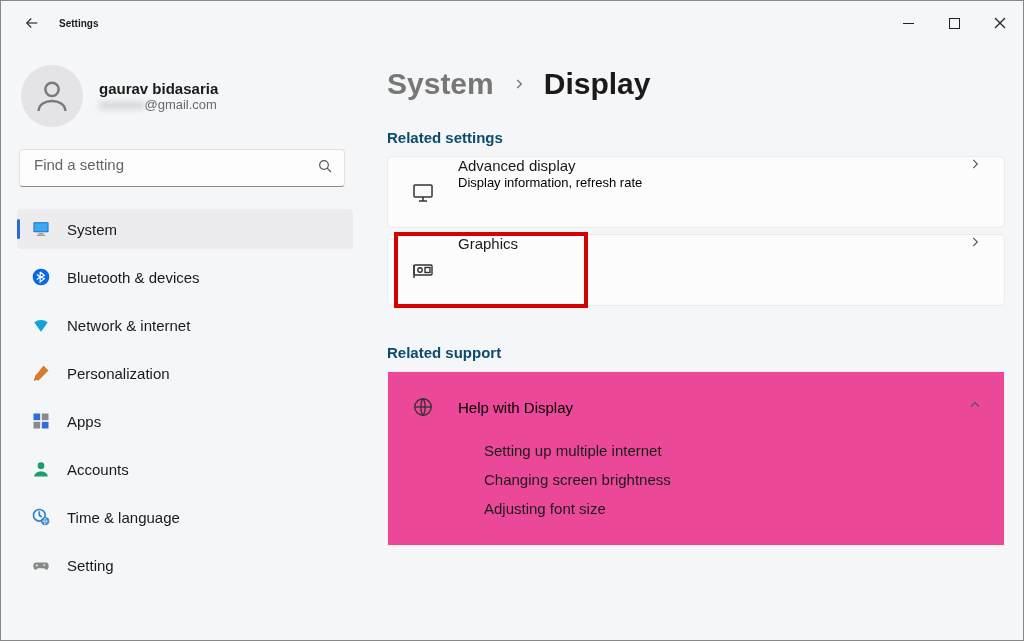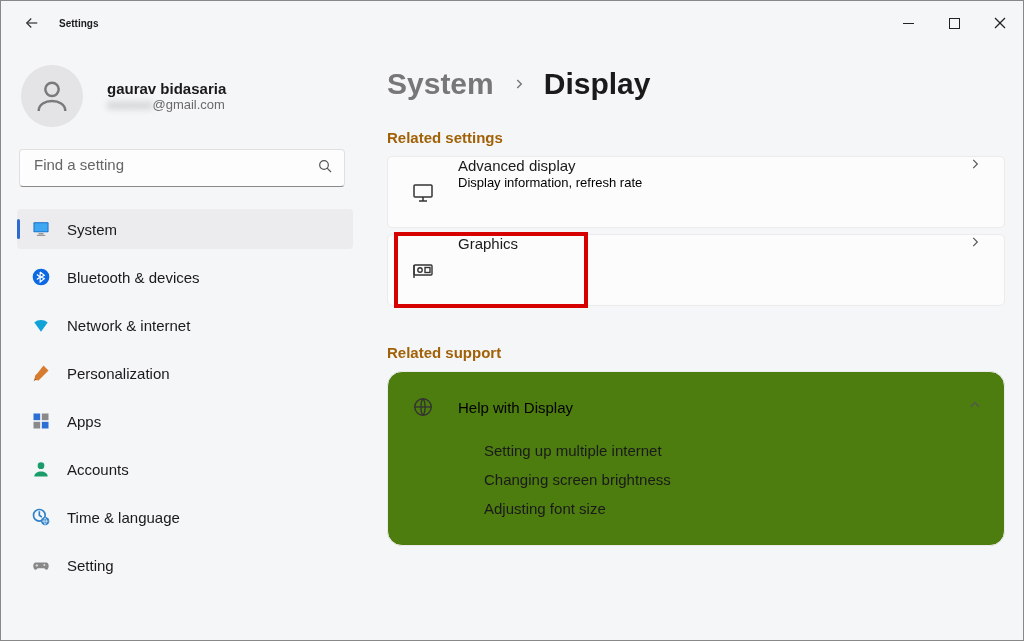--- a/index.html
+++ b/index.html
@@ -40,21 +40,21 @@
   .content {
     display: flex;
     height: calc(100% - 44px);
   }
   .sidebar {
     width: 360px;
     padding: 20px 8px 0 16px;
     flex-shrink: 0;
   }
   .user-row {
-    display: flex; align-items: center; gap: 24px;
+    display: flex; align-items: center; gap: 16px;
     padding: 0 4px 18px 4px;
   }
   .avatar {
     width: 62px; height: 62px; border-radius: 50%;
     background: #e4e4e6;
     display: flex; align-items: center; justify-content: center;
     color: #7a7a7c;
   }
   .user-info .name { font-size: 15px; font-weight: 600; color: #1a1a1a; }
   .user-info .email { font-size: 13px; color: #6a6a6a; }
@@ -105,21 +105,21 @@
   }
   .breadcrumb {
     display: flex; align-items: center; gap: 18px;
     font-size: 30px; font-weight: 600;
     margin-bottom: 28px;
   }
   .breadcrumb .bc-sys { color: #777; font-weight: 600; }
   .breadcrumb .chev { color: #777; font-size: 20px; }
   .breadcrumb .bc-cur { color: #1a1a1a; }
   .section-label {
-    font-size: 15px; font-weight: 600; color: #a16207;
+    font-size: 15px; font-weight: 600; color: #0c4a6e;
     margin-bottom: 10px;
   }
   .card {
     background: #fcfcfd;
     border: 1px solid #eceaea;
     border-radius: 5px;
     height: 72px;
     display: flex; 
     padding: 0 22px;
     margin-bottom: 6px;
@@ -134,23 +134,23 @@
   .card .c-title { font-size: 15px; color: #1a1a1a; }
   .card .c-sub { font-size: 13px; color: #000000; margin-top: 1px; }
   .card .c-chevron { color: #555; }
   .highlight-box {
     position: absolute;
     border: 4px solid #d60000;
     pointer-events: none;
   }
   .sec-gap { height: 32px; }
   .support-card {
-    background: #4d7c0f;
+    background: #ec4899;
     border: 1px solid #eceaea;
-    border-radius: 15px;
+    border-radius: 0;
     padding: 0;
   }
   .support-head {
     height: 70px;
     display: flex; align-items: center; padding: 0 22px;
     cursor: pointer;
   }
   .support-head .c-icon { width:26px; margin-right:22px; color:#333; display:flex;align-items:center;justify-content:center;}
   .support-head .c-title { font-size: 15px; flex:1; }
   .support-links { padding: 0 22px 16px 96px; }

